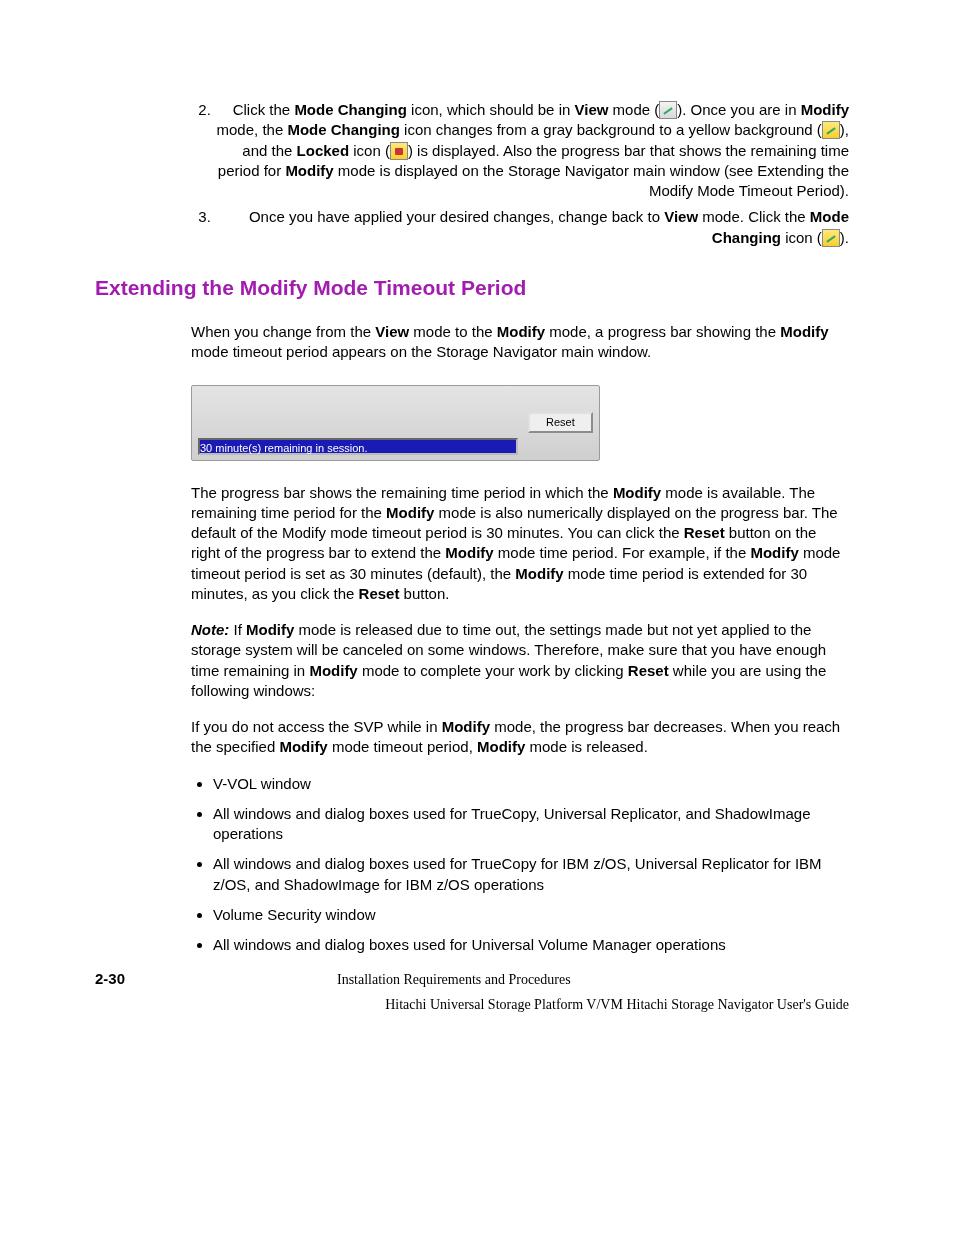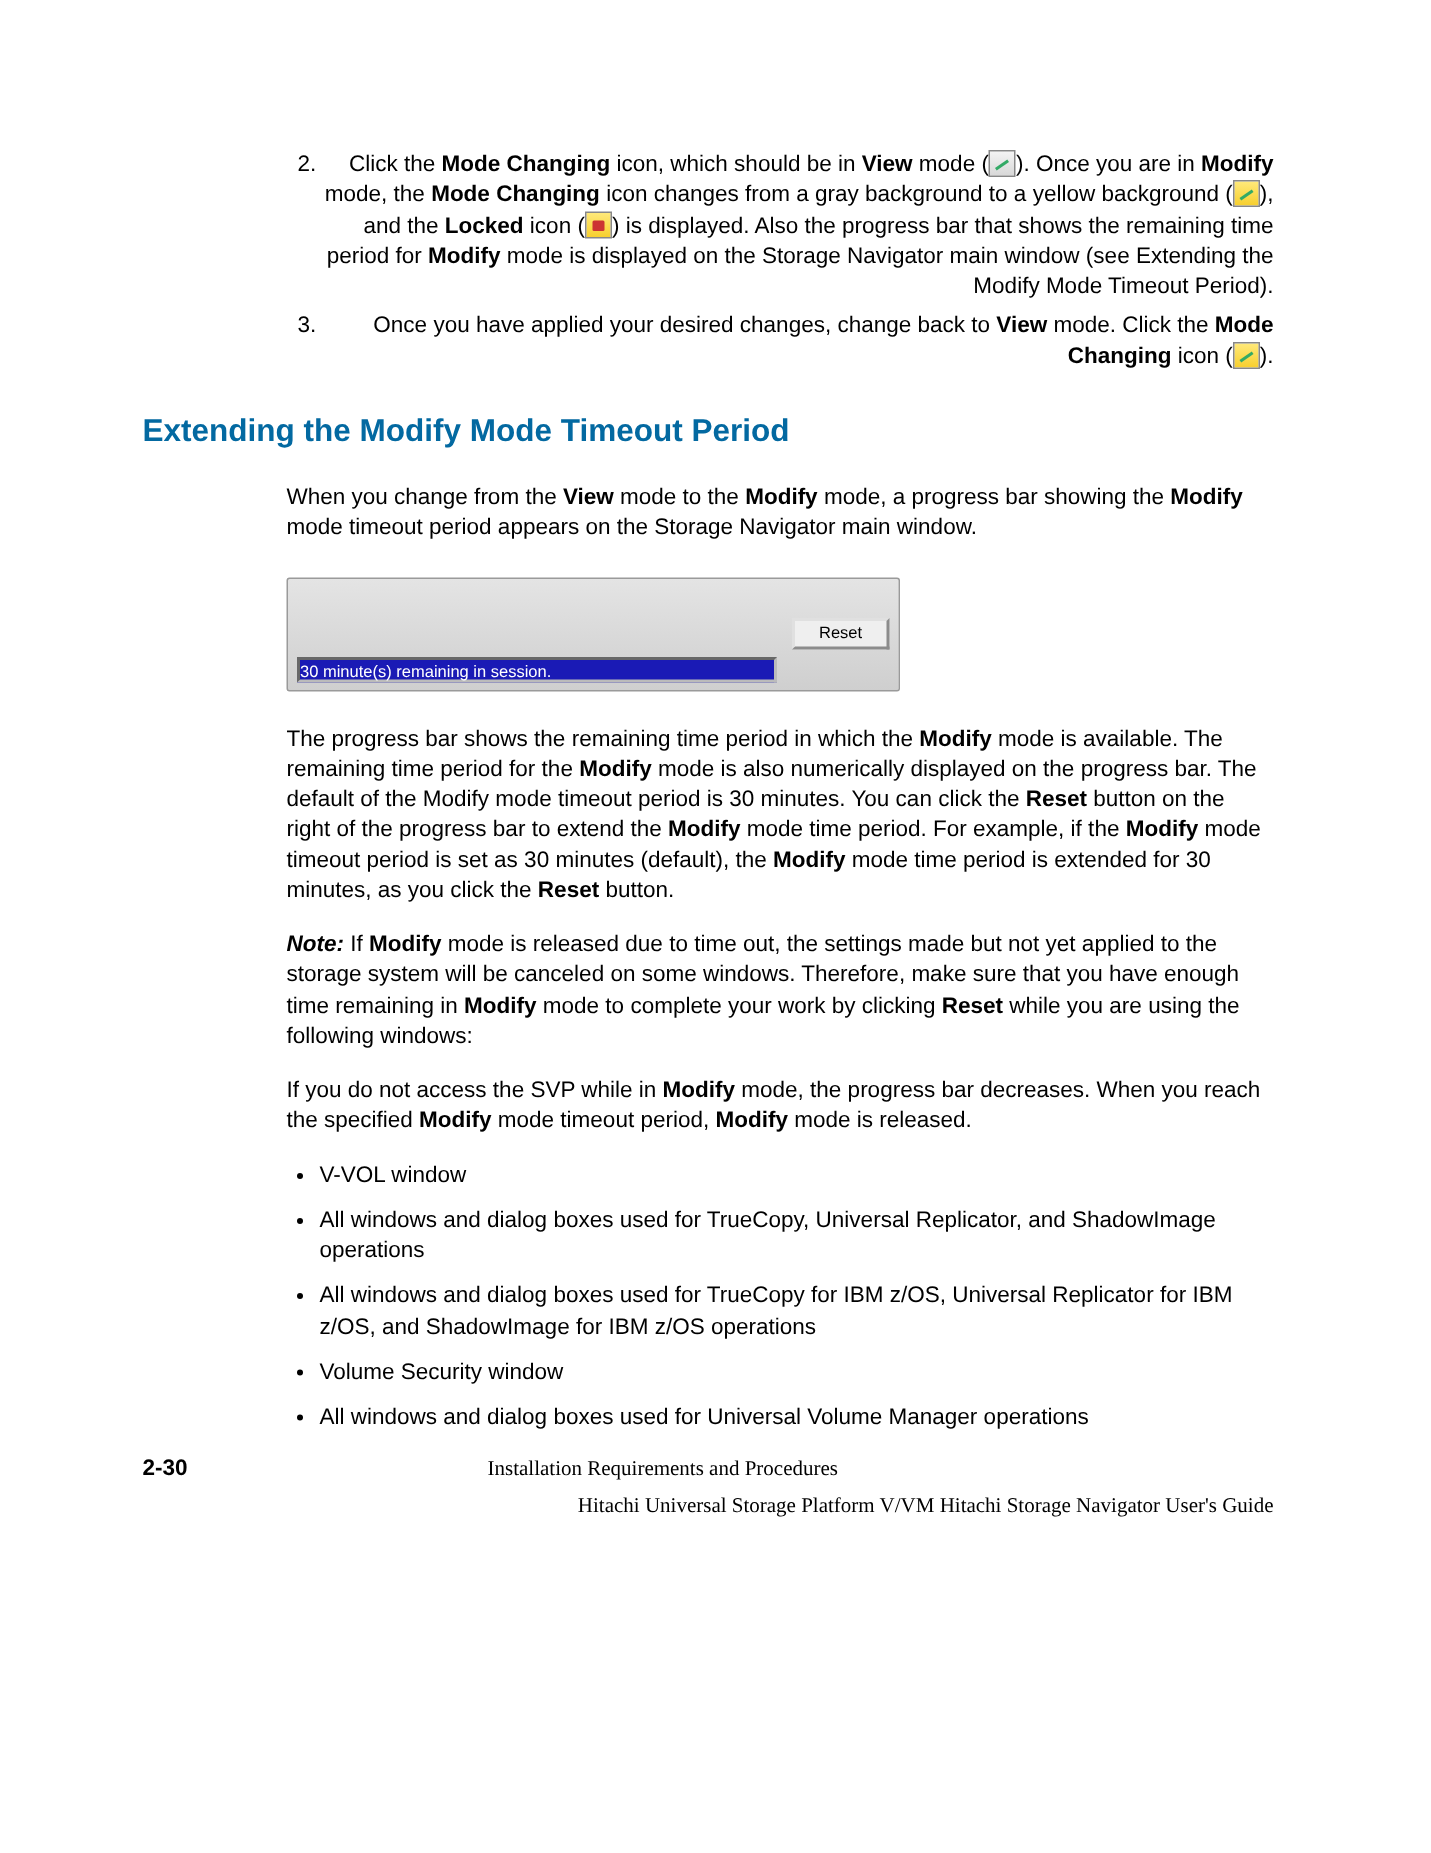--- a/index.html
+++ b/index.html
@@ -24,21 +24,21 @@
   ol.steps {
     margin: 0 0 14px 96px;
     padding-left: 24px;
     text-align: right;
   }
   ol.steps > li {
     margin-bottom: 6px;
     padding-left: 0;
   }
   h2.section-title {
-    color: #0369a1;
+    color: #a21caf;
     font-weight: bold;
     font-size: 21px;
     margin: 26px 0 20px 0;
   }
   p.body {
     margin: 0 0 16px 0;
   }
   .figure-bar-wrap {
     margin: 22px 0 22px 0;
   }
@@ -140,20 +140,21 @@
     position: absolute;
     left: 95px;
     right: 105px;
     bottom: 60px;
     font-size: 14px;
   }
   .footer .row1 {
     display: flex;
     align-items: baseline;
     margin-bottom: 6px;
+    gap: 12px;
   }
   .footer .page-num {
     font-weight: bold;
     font-size: 15px;
     width: 230px;
   }
   .footer .section-name {
     font-family: Georgia, 'Times New Roman', serif;
     flex: 1;
   }

